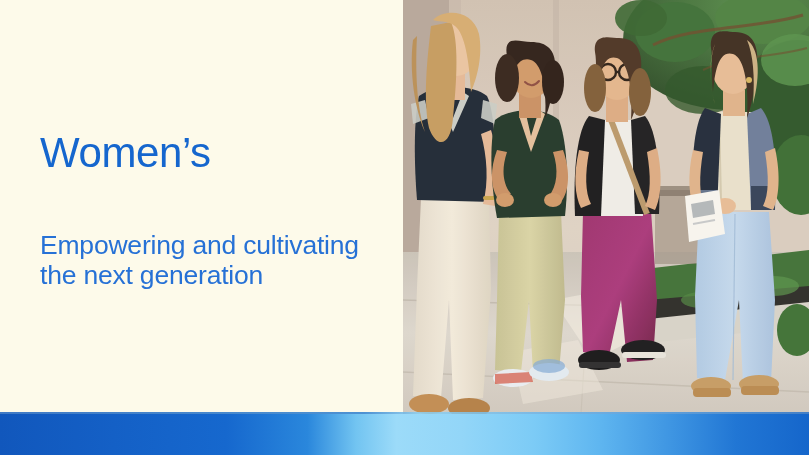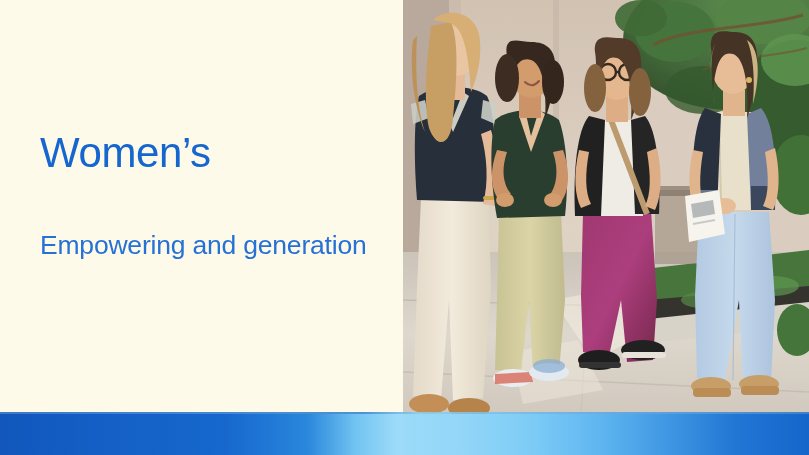--- a/index.html
+++ b/index.html
@@ -81,21 +81,22 @@
 
 <div id="banner">
 
   <div id="text-panel">
 
     <div id="headline">
       <span class="hl-line">Women’s</span>
     </div>
 
     <div id="subhead">
-      <span class="sub-line">Empowering and generation</span>
+      <span class="sub-line">Empowering and cultivating</span>
+      <span class="sub-line">the next generation</span>
     </div>
 
   </div>
 
   <div id="photo">
     <svg viewBox="0 0 406 414" xmlns="http://www.w3.org/2000/svg">
       <defs>
         <linearGradient id="wallG" x1="0" y1="0" x2="0" y2="1">
           <stop offset="0" stop-color="#CFC0B2"></stop>
           <stop offset="0.55" stop-color="#DED2C5"></stop>

